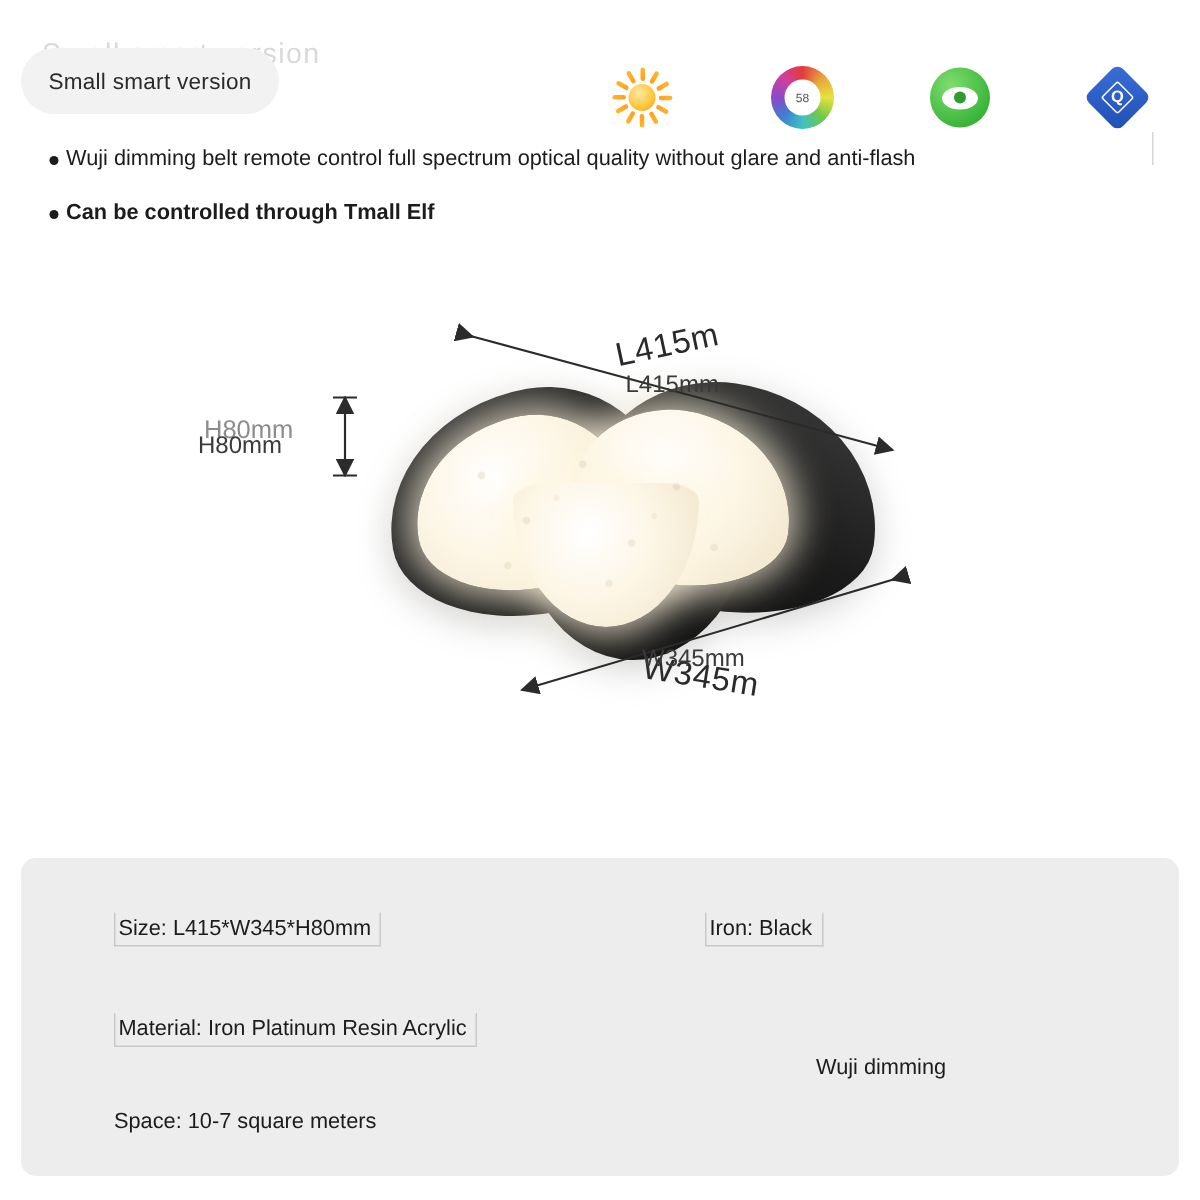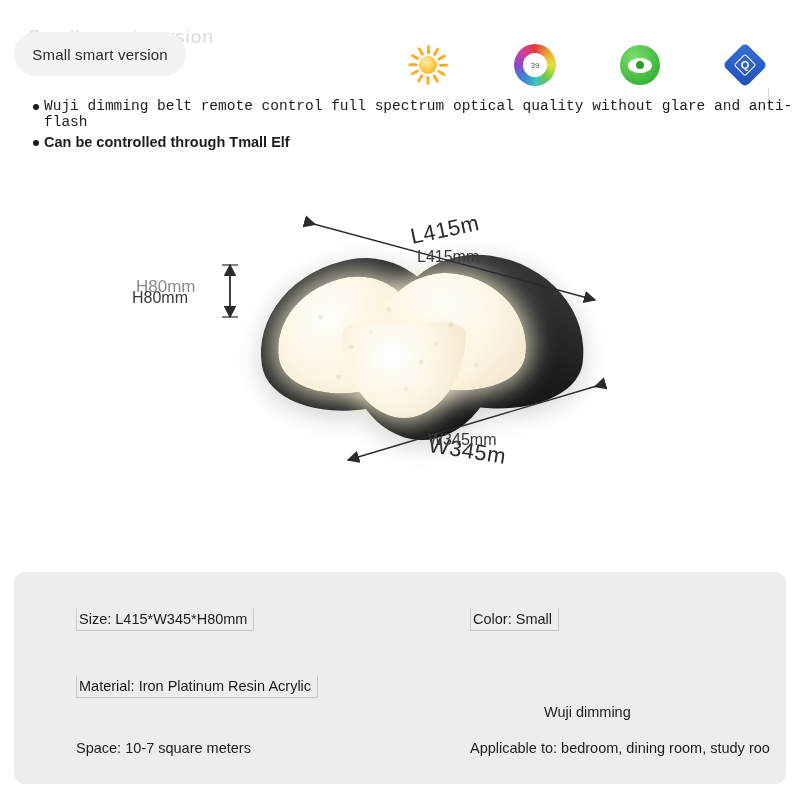--- a/index.html
+++ b/index.html
@@ -136,21 +136,21 @@
     display: flex; align-items: flex-start;
     color: #1c1c1c;
     font-size: 14.5px;
   }
   .bullet .dot {
     width: 6px; height: 6px; border-radius: 50%;
     background: #1c1c1c;
     margin-right: 5px; margin-top: 6px;
     flex: none;
   }
-  #bullet-1 { left: 33px; top: 98px; font-family: Liberation Mono, monospace; }
+  #bullet-1 { left: 33px; top: 98px; }
   #bullet-2 { left: 33px; top: 134px; font-weight: bold; }
 
   
   .product-area {
     position: absolute;
     left: 110px; top: 185px;
     width: 580px; height: 320px;
   }
 
   .lamp-wrap {
@@ -310,21 +310,21 @@
         <div class="ray" style="transform:rotate(210deg)"></div>
         <div class="ray" style="transform:rotate(240deg)"></div>
         <div class="ray" style="transform:rotate(270deg)"></div>
         <div class="ray" style="transform:rotate(300deg)"></div>
         <div class="ray" style="transform:rotate(330deg)"></div>
       </div>
     </div>
 
     <div class="icon-slot" style="left:115px;">
       <div class="wheel">
-        <div class="hole">39</div>
+        <div class="hole">58</div>
       </div>
     </div>
 
     <div class="icon-slot" style="left:220px;">
       <div class="eyecircle">
         <div class="lid">
             <div class="pupil"></div>
           </div>
       </div>
     </div>
@@ -397,34 +397,31 @@
     <div class="dim-label" style="left:22px; top:104px;">H80mm</div>
   </div>
 
   <div class="spec-panel">
 
     <div class="spec-cell col-left row-1">
       <span class="underline-box">Size: L415*W345*H80mm</span>
     </div>
 
     <div class="spec-cell col-right row-1">
-      <span class="underline-box">Color: Small</span>
+      <span class="underline-box">Iron: Black</span>
     </div>
 
     <div class="spec-cell col-left row-2">
       <span class="underline-box">Material: Iron   Platinum Resin   Acrylic</span>
     </div>
 
 
     <div class="sub-line">
       <span class="underline-box">Wuji dimming</span>
     </div>
 
     <div class="spec-cell col-left row-3">
       <span>Space: 10-7 square meters</span>
     </div>
 
-    <div class="spec-cell col-right row-3">
-      <span>Applicable to: bedroom, dining room, study roo</span>
-    </div>
   </div>
 
 </div>
 
 </body></html>

